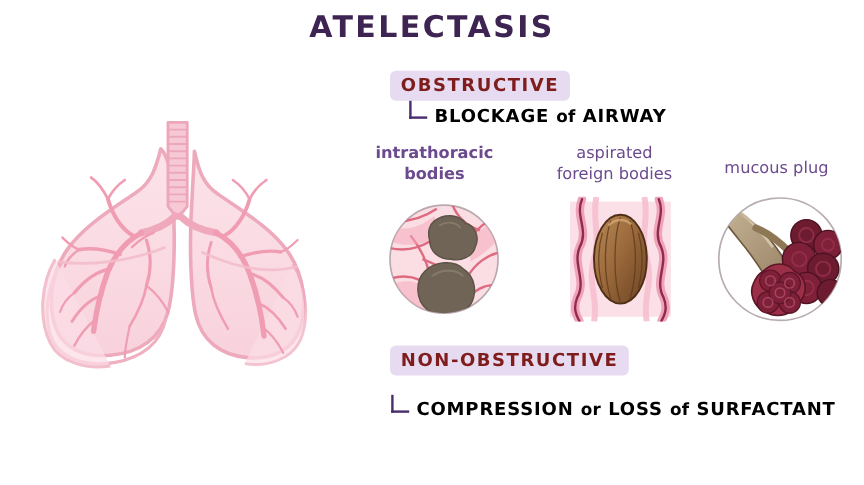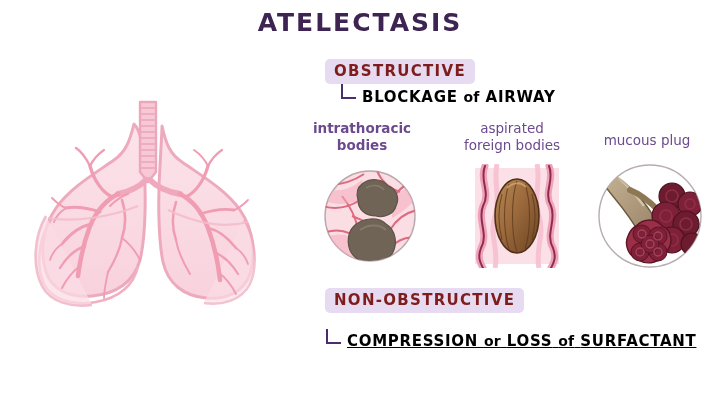--- a/index.html
+++ b/index.html
@@ -35,21 +35,21 @@
   }
   #hl-obstructive{left:325px;top:59px;}
   #hl-nonobstructive{left:313px;top:288px;margin-left:12px;}
 
   .subline{
     position:absolute;
     color:#000000;font-weight:bold;font-size:15px;letter-spacing:0.7px;
     white-space:nowrap;
   }
   #sub-obstructive{left:362px;top:88px;}
-  #sub-nonobstructive{left:347px;top:332px;text-decoration:underline;}
+  #sub-nonobstructive{left:347px;top:332px;}
 
   .lbracket{
     position:absolute;width:13px;height:13px;
     border-left:2.4px solid #4a2d6e;border-bottom:2.4px solid #4a2d6e;
   }
   #lb-1{left:341px;top:84px;}
   #lb-2{left:326px;top:329px;}
 
   .cap{
     position:absolute;text-align:center;

